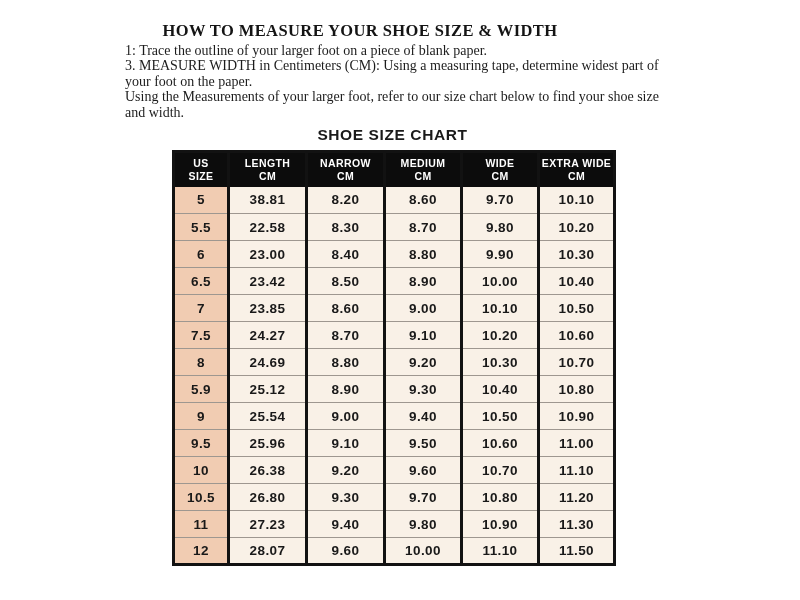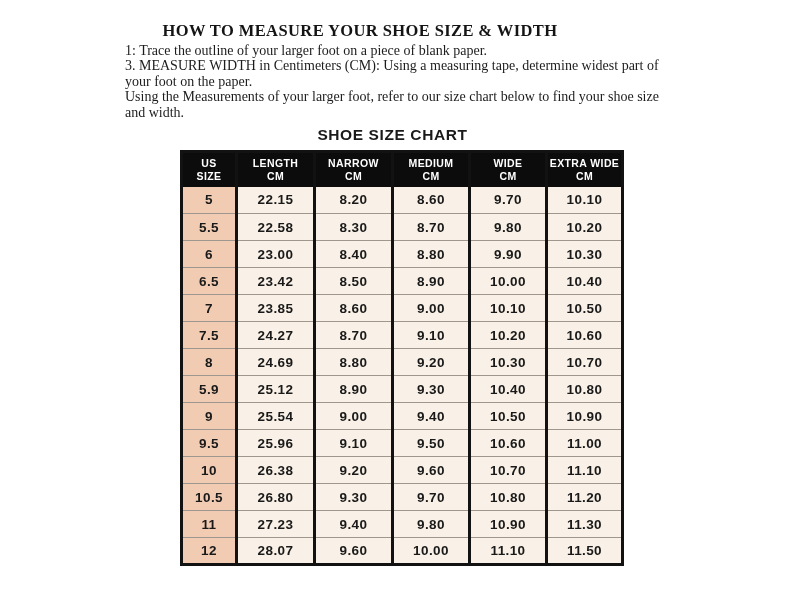--- a/index.html
+++ b/index.html
@@ -35,21 +35,21 @@
     top: 126px; left: 172px; width: 441px;
     text-align: center;
     font-family: "Liberation Sans", sans-serif;
     font-weight: 700;
     font-size: 15.5px;
     letter-spacing: 0.6px;
     color: #1a1a1a;
   }
   table.size-chart {
     position: absolute;
-    top: 150px; left: 180px;
+    top: 150px; left: 172px;
     width: 441px;
     table-layout: fixed;
     border-collapse: collapse;
     border: 3px solid #121212;
     padding-left: 28px;
   }
   table.size-chart th {
     background: #0c0c0c;
     color: #ffffff;
     font-family: "Liberation Sans", sans-serif;
@@ -113,21 +113,21 @@
 CM</th>
       <th>WIDE
 CM</th>
       <th>EXTRA WIDE
 CM</th>
     </tr>
   </thead>
   <tbody>
     <tr>
       <td class="size-cell">5</td>
-      <td>22.15</td>
+      <td>38.81</td>
       <td>8.20</td>
       <td>8.60</td>
       <td>9.70</td>
       <td>10.10</td>
     </tr>
     <tr>
       <td class="size-cell">5.5</td>
       <td>22.58</td>
       <td>8.30</td>
       <td>8.70</td>

